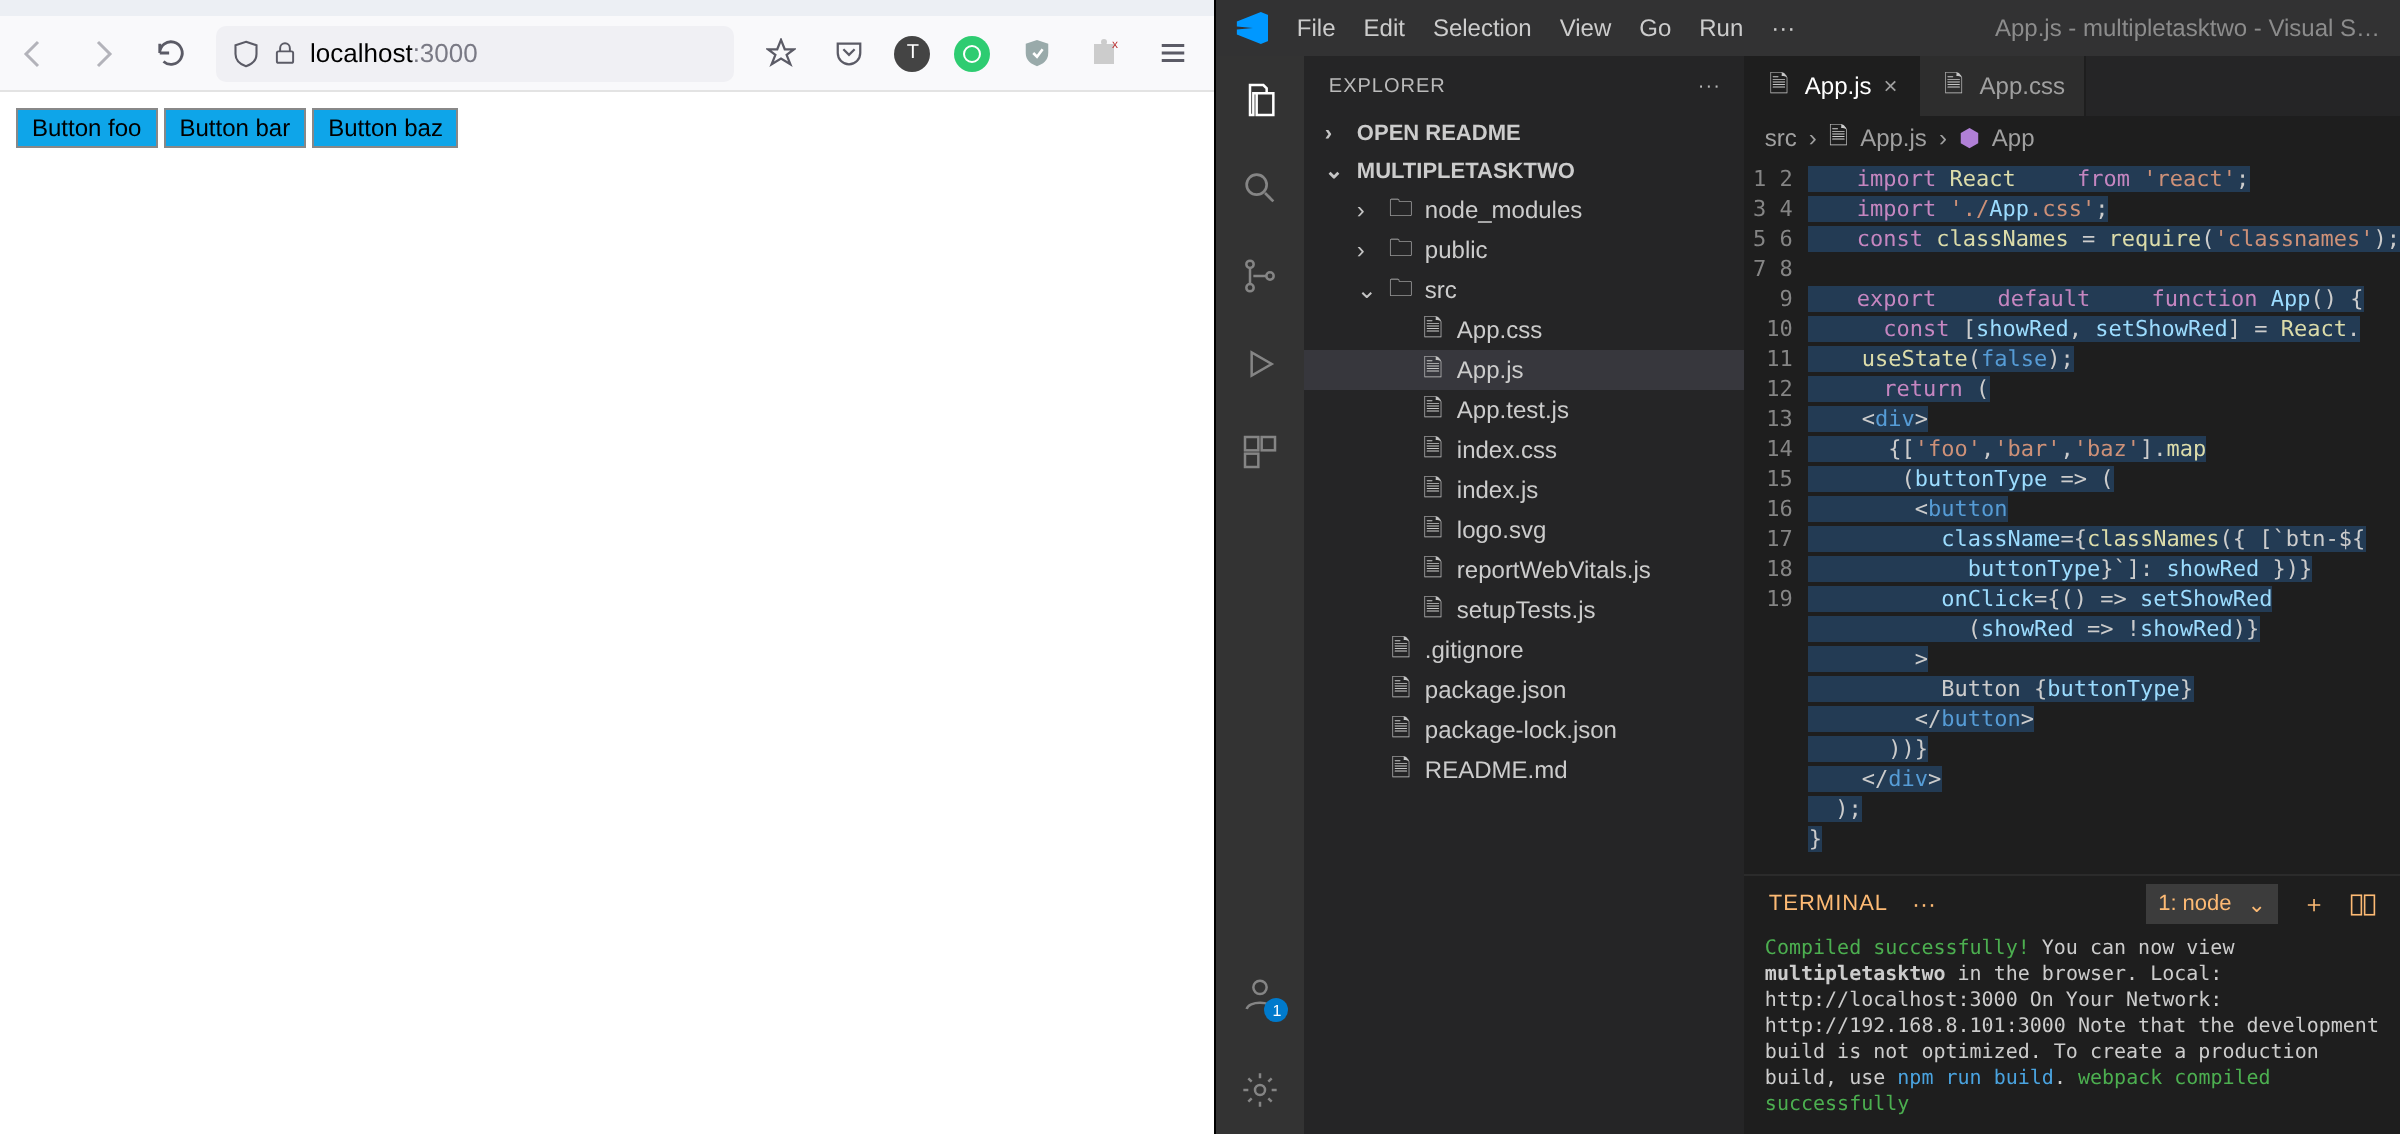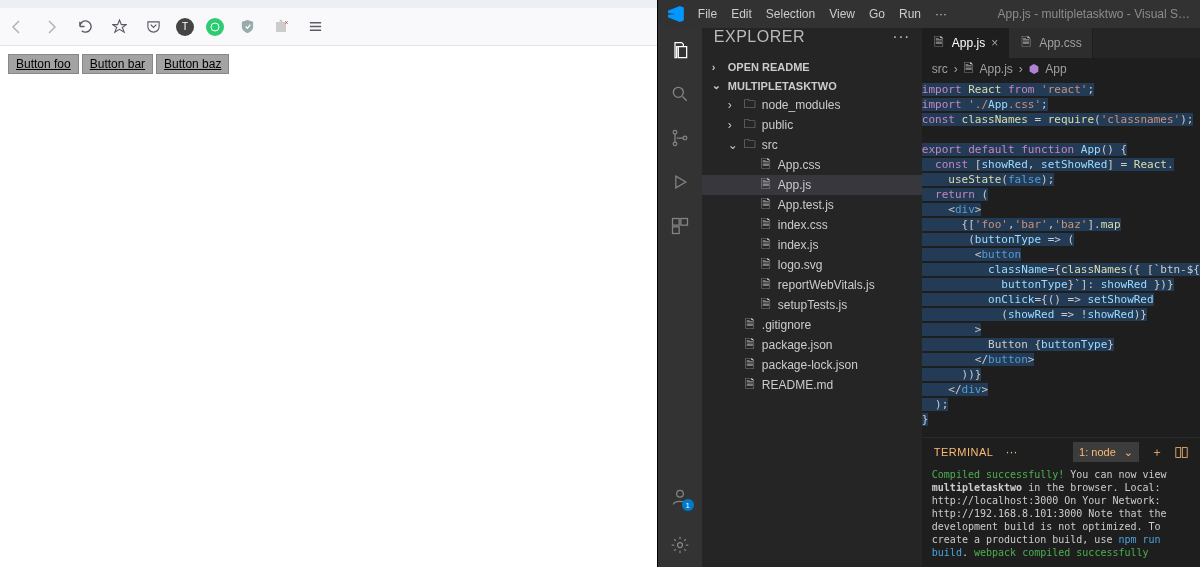--- a/index.html
+++ b/index.html
@@ -72,24 +72,23 @@
   .circle-green { background: #2ecc71; }
   .browser-content {
     flex: 1;
     background: #fff;
     padding: 8px;
   }
   .btn-row { display: flex; gap: 3px; }
   .app-btn {
     font: 12px Arial, sans-serif;
     padding: 2px 7px;
-    background: #a3a3a3;
+    background: #0ea5e9;
     border: 1px solid #888;
     cursor: pointer;
-    text-decoration: underline;
   }
   
   .vscode {
     flex: 1;
     background: #1e1e1e;
     display: flex;
     flex-direction: column;
     color: #ccc;
     font-size: 12px;
   }
@@ -138,24 +137,25 @@
   .act-bottom { margin-top: auto; margin-bottom: 4px;}
   .sidebar {
     width: 220px;
     background: #252526;
     display: flex;
     flex-direction: column;
   }
   .side-header {
     height: 30px;
     display: flex;
+    align-items: center;
     justify-content: space-between;
     padding: 0 12px;
     color: #bbb;
-    font-size: 16px;
+    font-size: 10px;
     letter-spacing: 0.5px;
   }
   .side-section {
     padding: 3px 10px;
     font-size: 11px;
     font-weight: 700;
     color: #ccc;
     display: flex; align-items: center; gap: 6px;
     cursor: pointer;
   }
@@ -215,21 +215,21 @@
     text-align: right;
     color: #858585;
     padding: 2px 8px 0 0;
   }
   .code {
     flex: 1;
     padding-top: 2px;
     white-space: pre;
     overflow: hidden;
   }
-  .tok-kw { color: #c586c0; }
+  .tok-kw { color: #c586c0; padding-left: 24px; }
   .tok-str { color: #ce9178; }
   .tok-fn { color: #dcdcaa; }
   .tok-var { color: #9cdcfe; }
   .tok-def { color: #569cd6; }
   .tok-hl { background: rgba(38,79,120,0.6); }
   
   .terminal {
     height: 130px;
     background: #1e1e1e;
     border-top: 1px solid #2b2b2b;
@@ -276,20 +276,36 @@
     </div>
     <div class="nav-icon dis">
       <svg width="16" height="16" viewBox="0 0 16 16">
           <path d="M6 2 L12 8 L6 14" fill="none" stroke="currentColor" stroke-width="1.5"></path>
         </svg>
     </div>
     <div class="nav-icon">
       <svg width="15" height="15" viewBox="0 0 16 16">
           <path d="M2 8a6 6 0 1 1 2 4.5M2 8V3m0 5h5" fill="none" stroke="currentColor" stroke-width="1.5"></path>
         </svg>
+    </div>
+    <div class="url-group">
+      <span>
+        <svg width="14" height="14" viewBox="0 0 16 16">
+            <path d="M8 1l6 2v5c0 4-3 6-6 7-3-1-6-3-6-7V3l6-2z" fill="none" stroke="currentColor" stroke-width="1.2"></path>
+          </svg>
+      </span>
+      <span>
+        <svg width="13" height="13" viewBox="0 0 16 16">
+            <rect x="3" y="7" width="10" height="7" rx="1" fill="none" stroke="currentColor" stroke-width="1.2"></rect>
+            <path d="M5 7V5a3 3 0 016 0v2" fill="none" stroke="currentColor" stroke-width="1.2"></path>
+          </svg>
+      </span>
+      <span class="url-text">
+        <span class="host">localhost</span><span class="port">:3000</span>
+      </span>
     </div>
     <div class="nav-icon">
       <svg width="15" height="15" viewBox="0 0 16 16">
           <path d="M8 1l2 5h5l-4 3 2 5-5-3-5 3 2-5-4-3h5z" fill="none" stroke="currentColor" stroke-width="1.2"></path>
         </svg>
     </div>
     <div class="right-icons">
       <span class="nav-icon">
         <svg width="15" height="15" viewBox="0 0 16 16">
             <path d="M2 3h12v5a6 6 0 01-12 0V3z M5 6l3 3 3-3" fill="none" stroke="currentColor" stroke-width="1.2"></path>
@@ -499,20 +515,39 @@
       <div class="crumbs">
         <span>src</span>
         <span>›</span>
         <span style="color:#ccc">🗎</span>
         <span>App.js</span>
         <span>›</span>
         <span style="color:#b180d7">⬢</span>
         <span>App</span>
       </div>
       <div class="code-area">
+        <div class="gutter" id="gutter">1
+2
+3
+4
+5
+6
+7
+8
+9
+10
+11
+12
+13
+14
+15
+16
+17
+18
+19</div>
         <div class="code" id="code"><span class="tok-hl"><span class="tok-kw">import</span> <span class="tok-fn">React</span> <span class="tok-kw">from</span> <span class="tok-str">'react'</span>;</span>
 <span class="tok-hl"><span class="tok-kw">import</span> <span class="tok-str">'./<span class="tok-var">App</span>.css'</span>;</span>
 <span class="tok-hl"><span class="tok-kw">const</span> <span class="tok-fn">classNames</span> = <span class="tok-fn">require</span>(<span class="tok-str">'classnames'</span>);</span>
 <span class="tok-hl"></span>
 <span class="tok-hl"><span class="tok-kw">export</span> <span class="tok-kw">default</span> <span class="tok-kw">function</span> <span class="tok-var">App</span>() {</span>
 <span class="tok-hl">  <span class="tok-kw">const</span> [<span class="tok-var">showRed</span>, <span class="tok-var">setShowRed</span>] = <span class="tok-fn">React</span>.</span>
 <span class="tok-hl">    <span class="tok-fn">useState</span>(<span class="tok-def">false</span>);</span>
 <span class="tok-hl">  <span class="tok-kw">return</span> (</span>
 <span class="tok-hl">    &lt;<span class="tok-def">div</span>&gt;</span>
 <span class="tok-hl">      {[<span class="tok-str">'foo'</span>,<span class="tok-str">'bar'</span>,<span class="tok-str">'baz'</span>].<span class="tok-fn">map</span></span>

